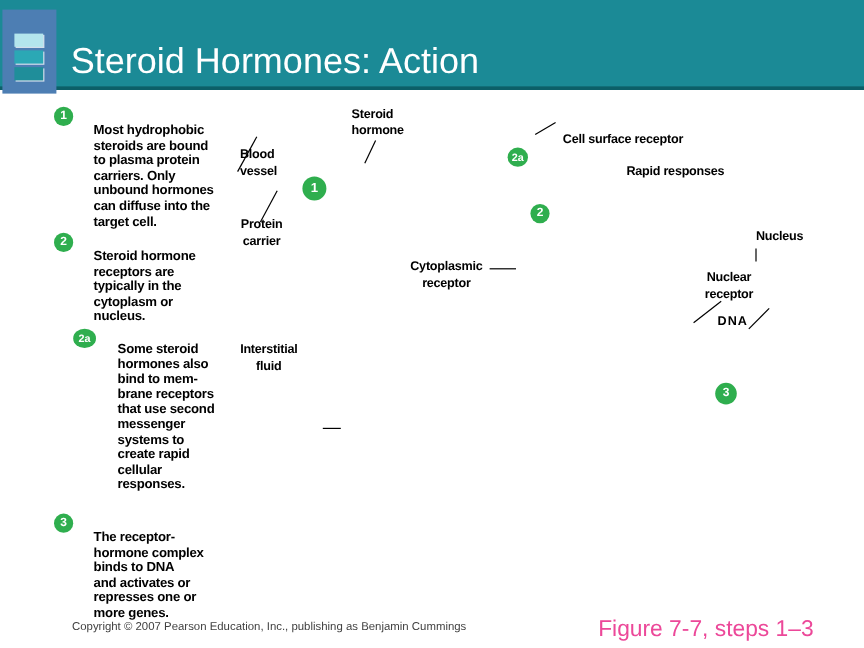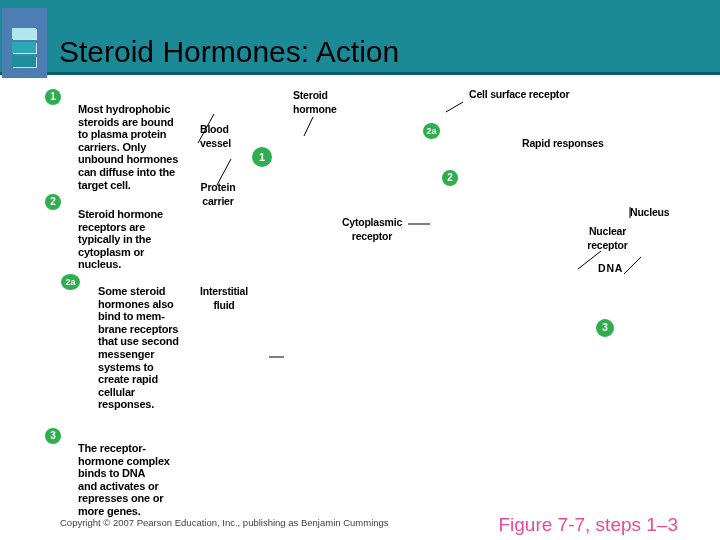--- a/index.html
+++ b/index.html
@@ -9,43 +9,43 @@
   }
   
   .header-bar{position:absolute;left:0;top:0;width:720px;height:72px;
     background:#1b8a96;border-bottom:3px solid #0c5f68;}
   .side-block{position:absolute;left:2px;top:8px;width:45px;height:70px;background:#4d7eb3;}
   .sq{position:absolute;left:10px;width:24px;height:11px;box-shadow:1px 1px 0 rgba(255,255,255,0.75);}
   .sq1{top:20px;background:#b3e5ed;}
   .sq2{top:34px;background:#2ba8b5;}
   .sq3{top:48px;background:#1f8e9a;}
   .title{position:absolute;left:59px;top:37px;font-size:30px;line-height:1;
-    color:#000000;font-weight:400;white-space:nowrap;}
+    color:#ffffff;font-weight:400;white-space:nowrap;}
   
   .badge{position:absolute;background:#2fae4e;color:#fff;border-radius:50%;
     font-weight:bold;display:flex;align-items:center;justify-content:center;line-height:1;}
   #badge-1{left:45px;top:89px;width:16px;height:16px;font-size:10px;}
   #badge-2{left:45px;top:194px;width:16px;height:16px;font-size:10px;}
   #badge-2a{left:61px;top:274px;width:19px;height:16px;font-size:9px;}
   #badge-3{left:45px;top:428px;width:16px;height:16px;font-size:10px;}
   .step-text{position:absolute;margin:14px;font-weight:bold;font-size:11px;line-height:12.6px;
     letter-spacing:-0.2px;white-space:pre-line;}
   #text-1{left:64px;top:89px;}
   #text-2{left:64px;top:194px;}
   #text-2a{left:84px;top:271px;}
   #text-3{left:64px;top:428px;}
   
   .dlabel{position:absolute;margin:0;font-weight:bold;font-size:10.5px;line-height:13.5px;
     letter-spacing:-0.2px;white-space:pre-line;}
   #lbl-blood{left:200px;top:107px;margin-top:16px;}
   #lbl-steroid{left:293px;top:89px;width:56px;}
-  #lbl-cellsurface{left:469px;top:88px;white-space:nowrap;text-align:center;}
+  #lbl-cellsurface{left:469px;top:110px;white-space:nowrap;text-align:center;}
   #lbl-rapid{left:492px;top:137px;white-space:nowrap;padding-left:30px;}
   #lbl-protein{left:193px;top:181px;width:50px;text-align:center;}
-  #lbl-nucleus{left:603px;top:206px;padding-left:27px;}
+  #lbl-nucleus{left:603px;top:191px;padding-left:27px;}
   #lbl-cyto{left:340px;top:216px;width:64px;text-align:center;}
   #lbl-nuclear{left:584px;top:225px;width:47px;text-align:center;}
   #lbl-dna{left:598px;top:262px;letter-spacing:0.8px;}
   #lbl-interstitial{left:193px;top:285px;width:62px;text-align:center;}
   #lbl-cellmem{left:196px;top:349px;width:68px;text-align:right;}
   
   #marker-1{left:252px;top:147px;width:20px;height:20px;font-size:11px;}
   #marker-2a{left:423px;top:123px;width:17px;height:16px;font-size:9px;}
   #marker-2{left:442px;top:170px;width:16px;height:16px;font-size:10px;}
   #marker-3{left:596px;top:319px;width:18px;height:18px;font-size:10px;}

